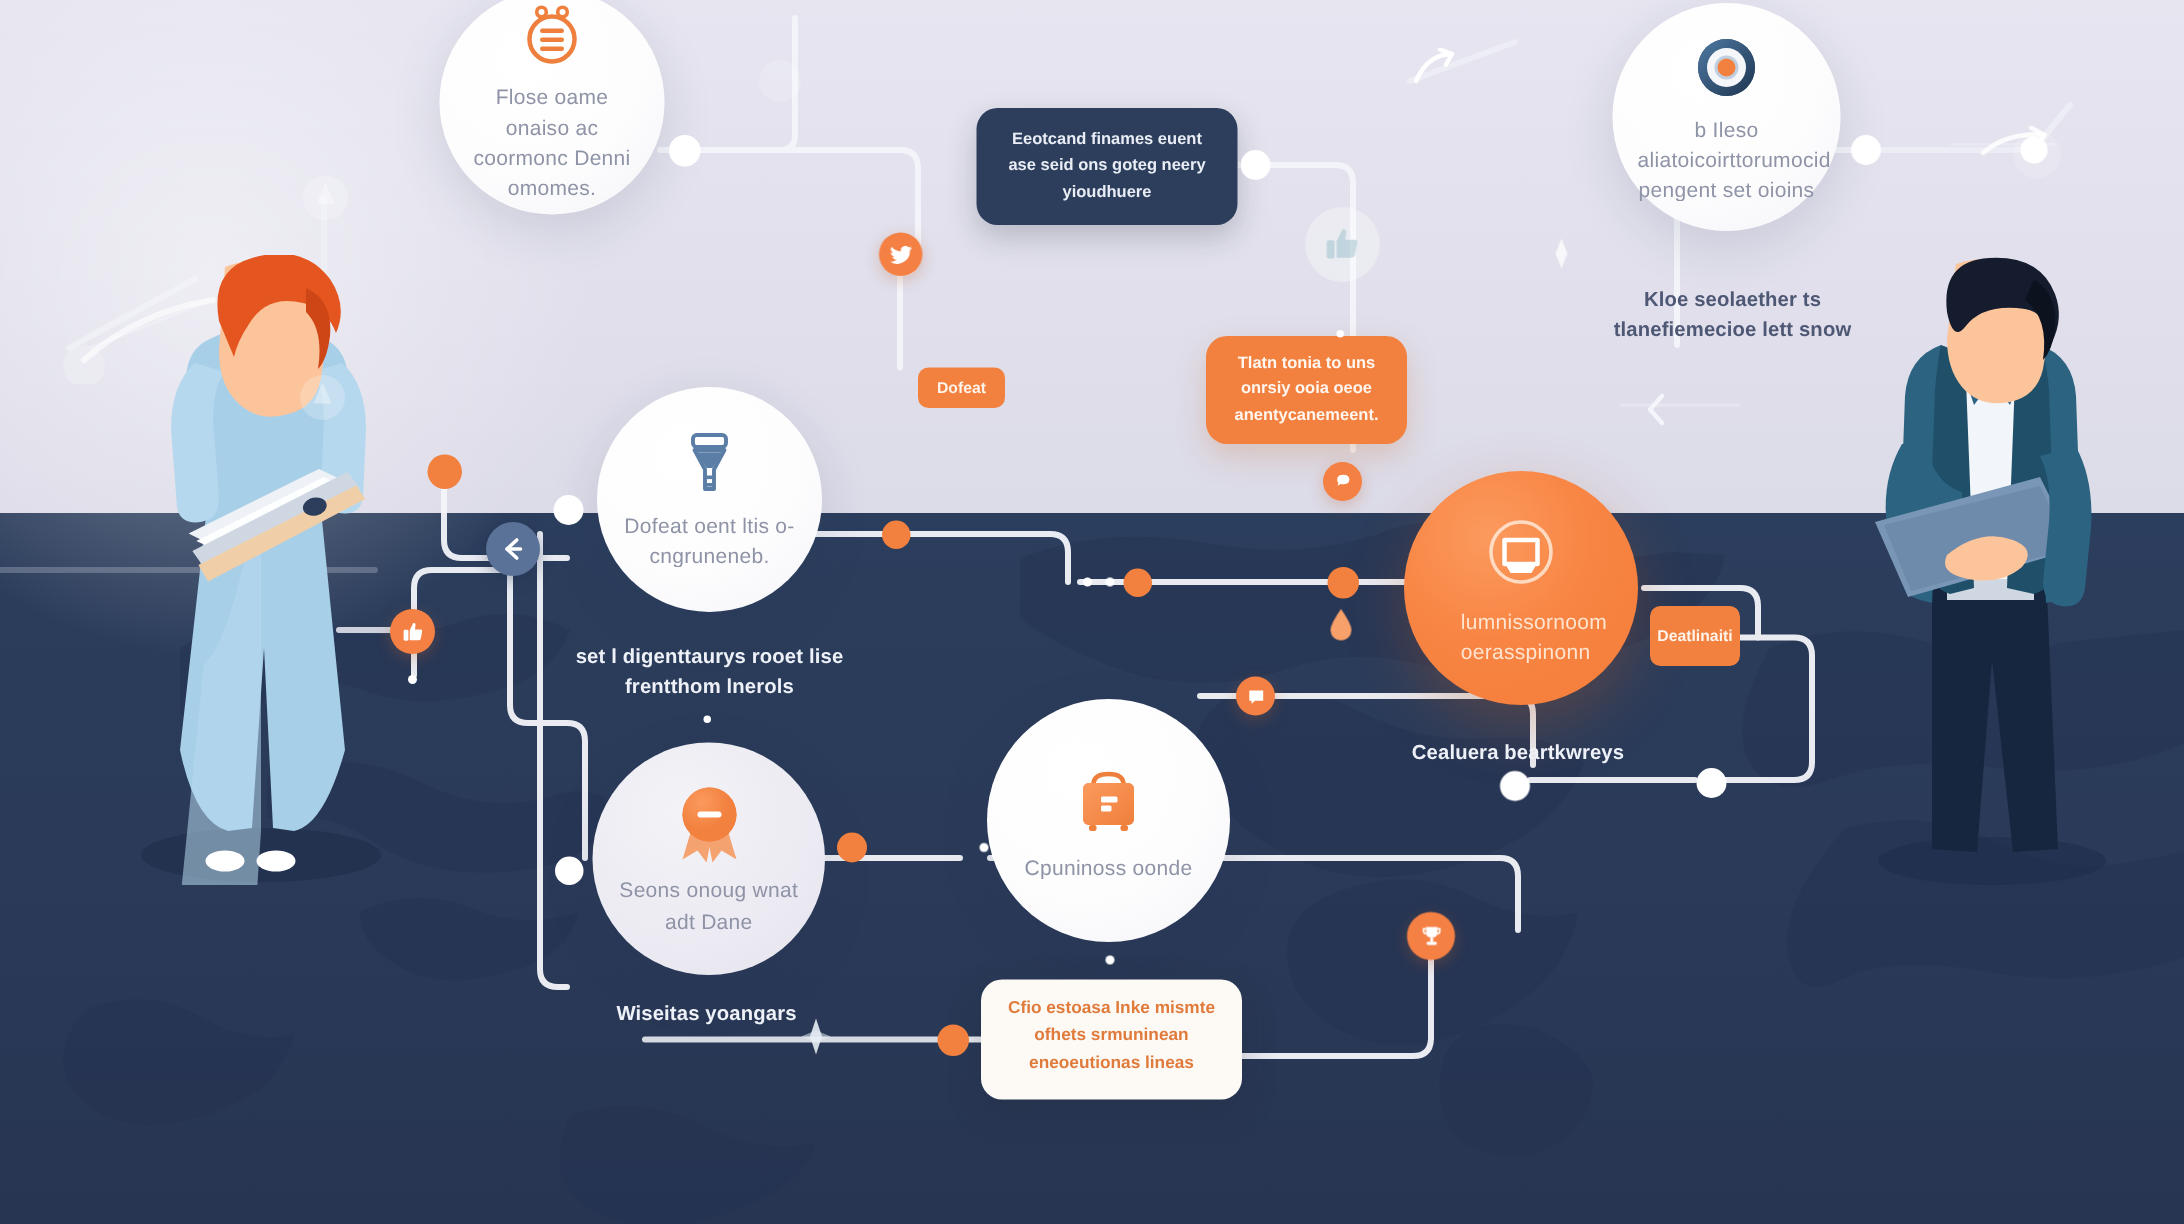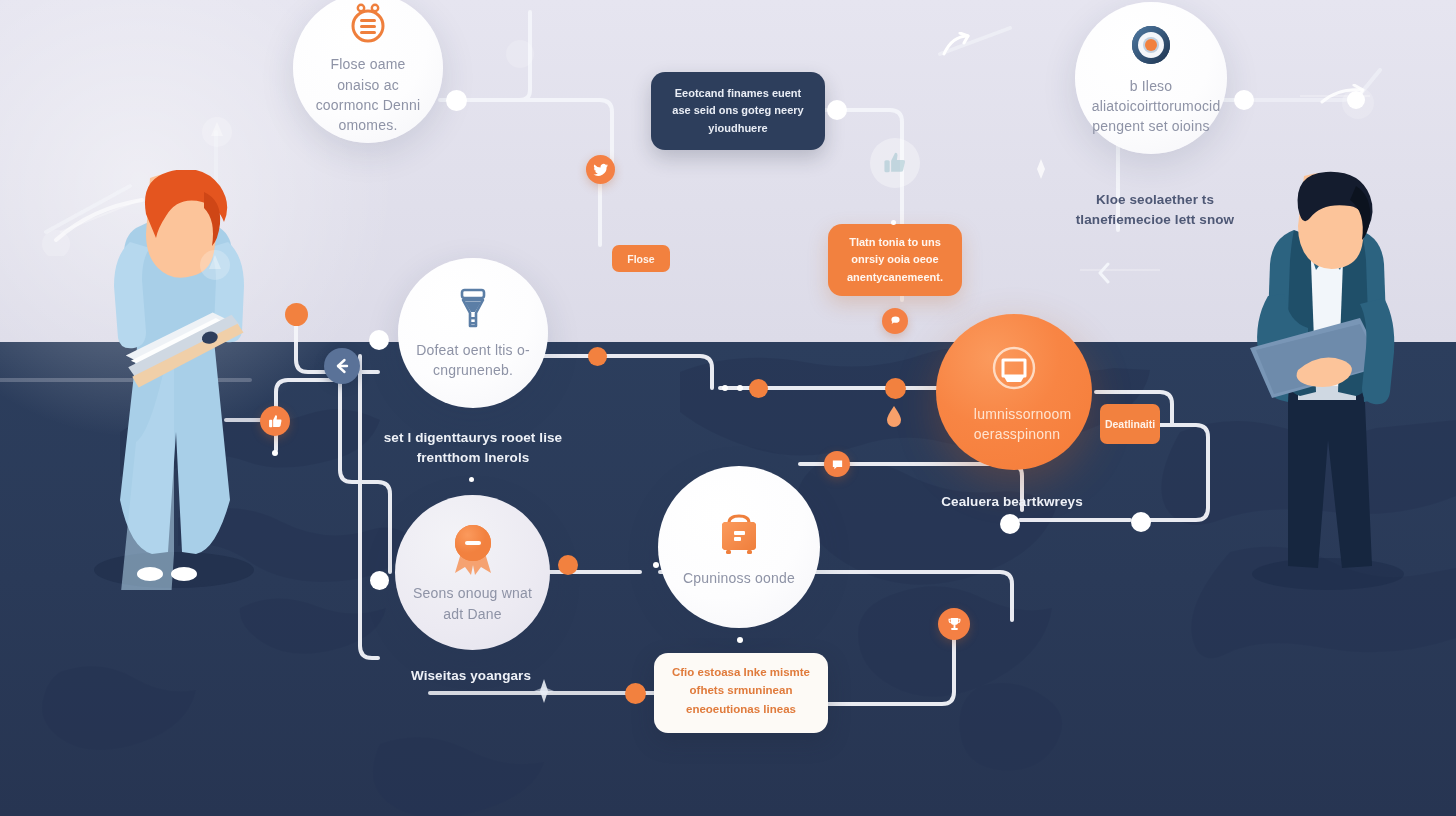--- a/index.html
+++ b/index.html
@@ -327,30 +327,30 @@
       <path d="M19 35 L41 35 L37 42 L23 42 Z" fill="#ffffff"></path>
     </svg>
     <div class="circle-sub">lumnissornoom oerasspinonn</div>
   </div>
   <div class="node-caption cap-light" style="left:912px;top:492px;width:200px">Cealuera beartkwreys</div>
 
   <div class="tip-dark abs" style="left:651px;top:72px;width:174px;height:78px">
     <span>Eeotcand finames euent ase seid ons goteg neery yioudhuere</span>
   </div>
 
-  <div class="tip-orange abs" style="left:828px;top:224px;width:134px;height:72px">
+  <div class="tip-orange abs" style="left:804px;top:224px;width:134px;height:72px">
     <span>Tlatn tonia to uns onrsiy ooia oeoe anentycanemeent.</span>
   </div>
 
   <div class="tip-cream abs" style="left:654px;top:653px;width:174px;height:80px">
     <span>Cfio estoasa Inke mismte ofhets srmuninean eneoeutionas lineas</span>
   </div>
 
   <div class="pill-orange abs" style="left:612px;top:245px;width:58px;height:27px">
-    <span>Flose</span>
+    <span>Dofeat</span>
   </div>
 
   <div class="pill-orange abs" style="left:1100px;top:404px;width:60px;height:40px">
     <span>Deatlinaiti</span>
   </div>
 
   <div class="chip chip-orange abs" style="left:586px;top:155px;width:29px;height:29px">
     <svg width="16" height="16" viewBox="0 0 16 16">
       <path d="M15 3.2q-.8.35-1.7.45.95-.57 1.3-1.5-.9.53-1.9.72A3 3 0 0 0 7.6 5.6 8.5 8.5 0 0 1 1.4 2.5a3 3 0 0 0 .93 4 3 3 0 0 1-1.36-.38 3 3 0 0 0 2.4 2.96 3 3 0 0 1-1.35.05 3 3 0 0 0 2.8 2.08A6 6 0 0 1 .5 12.5a8.5 8.5 0 0 0 13.1-7.6q.87-.63 1.4-1.7z" fill="#ffffff"></path>
     </svg>

